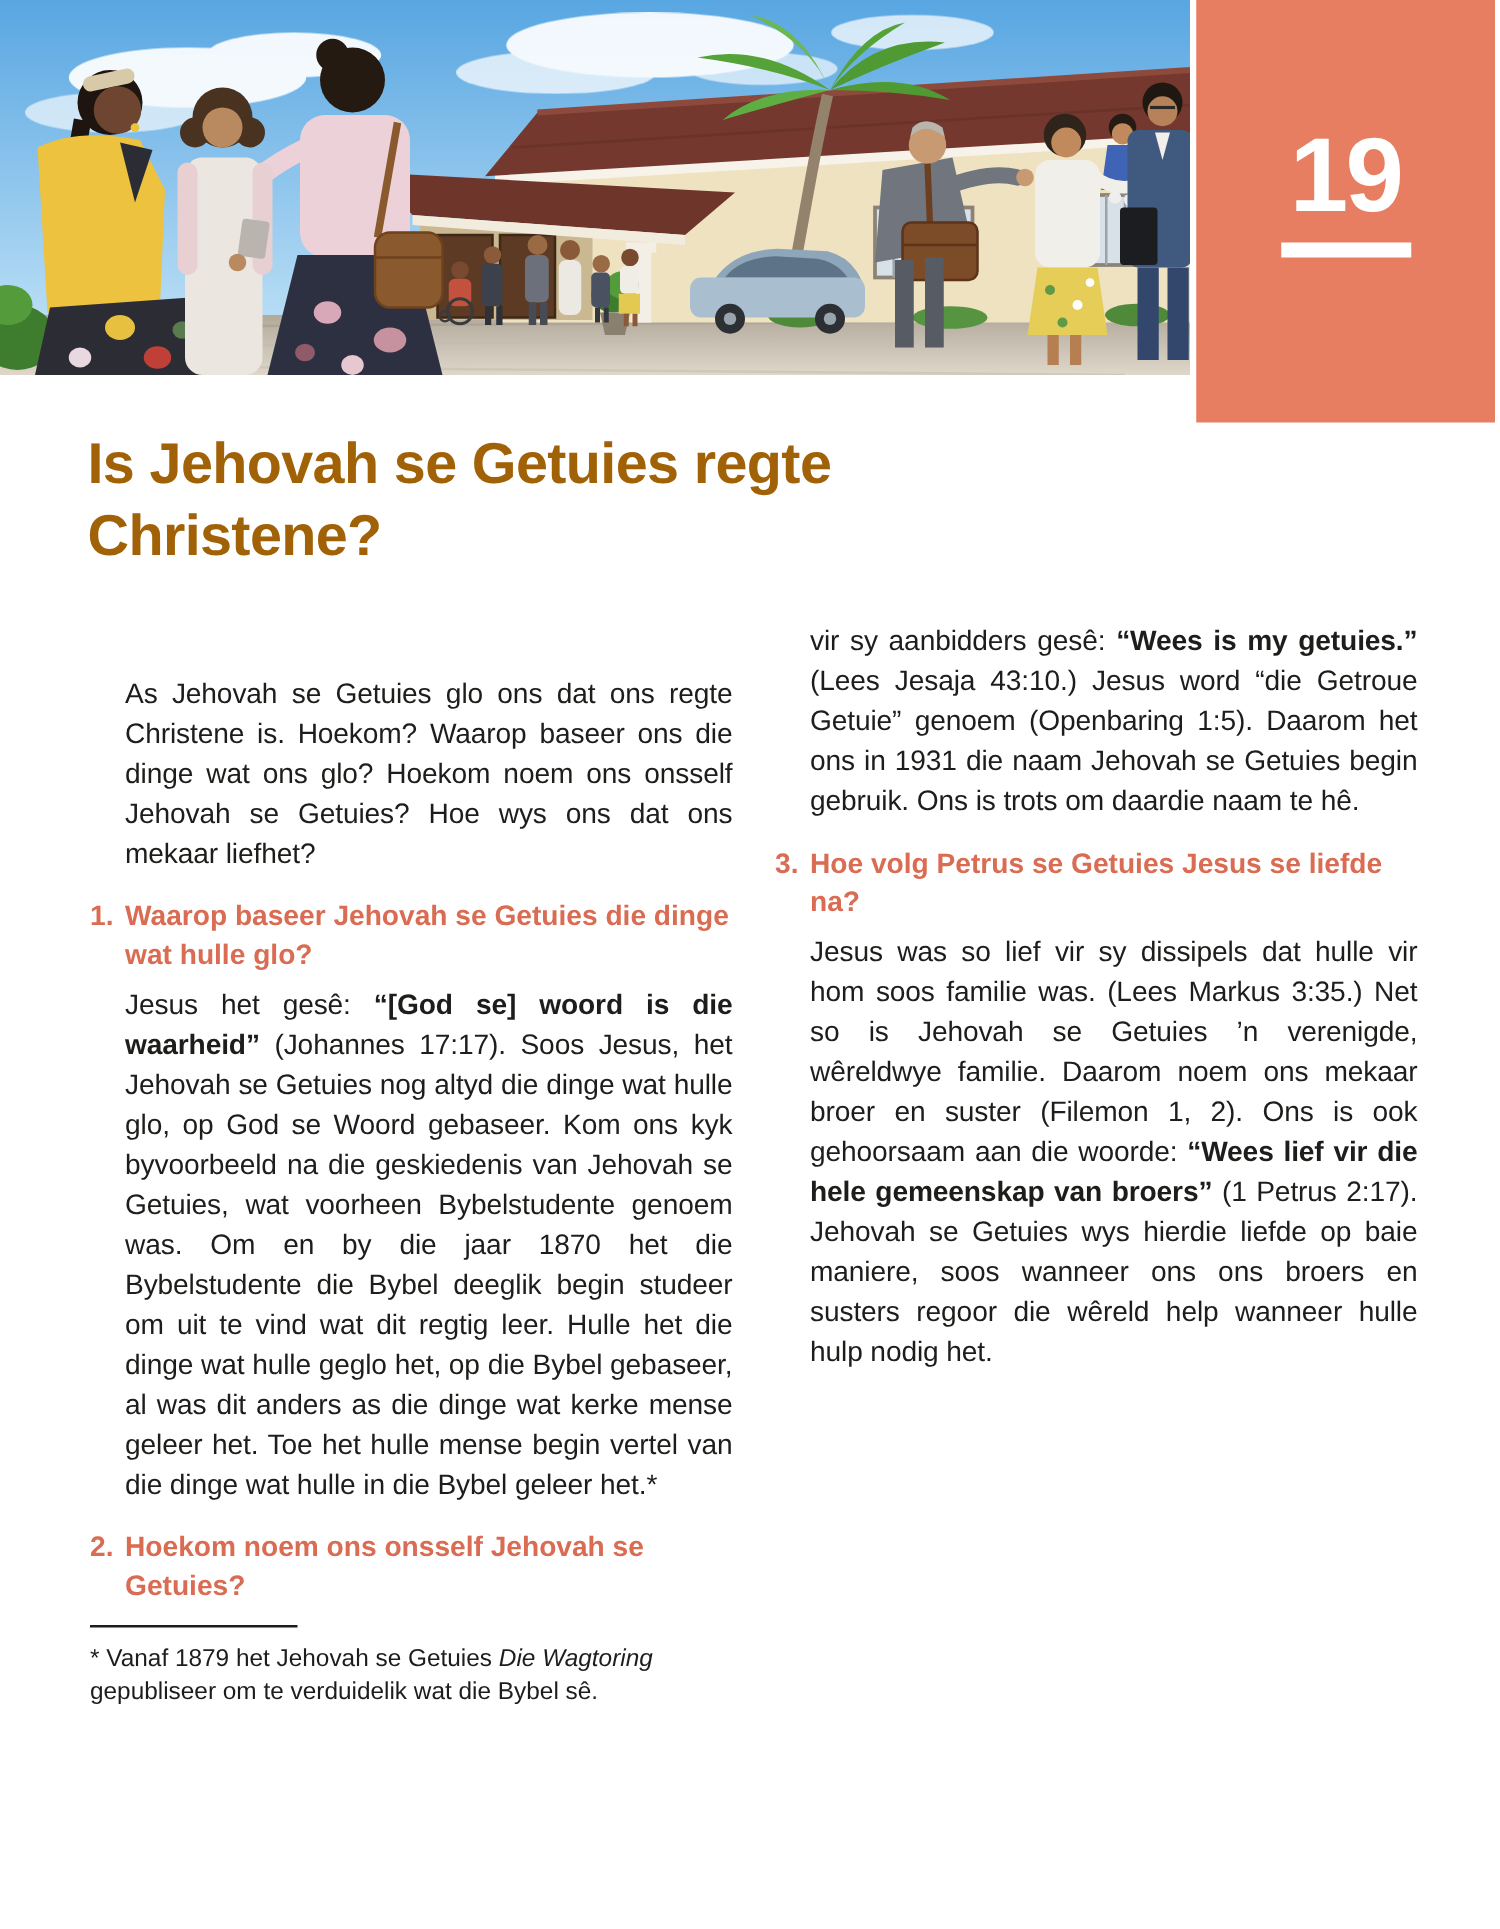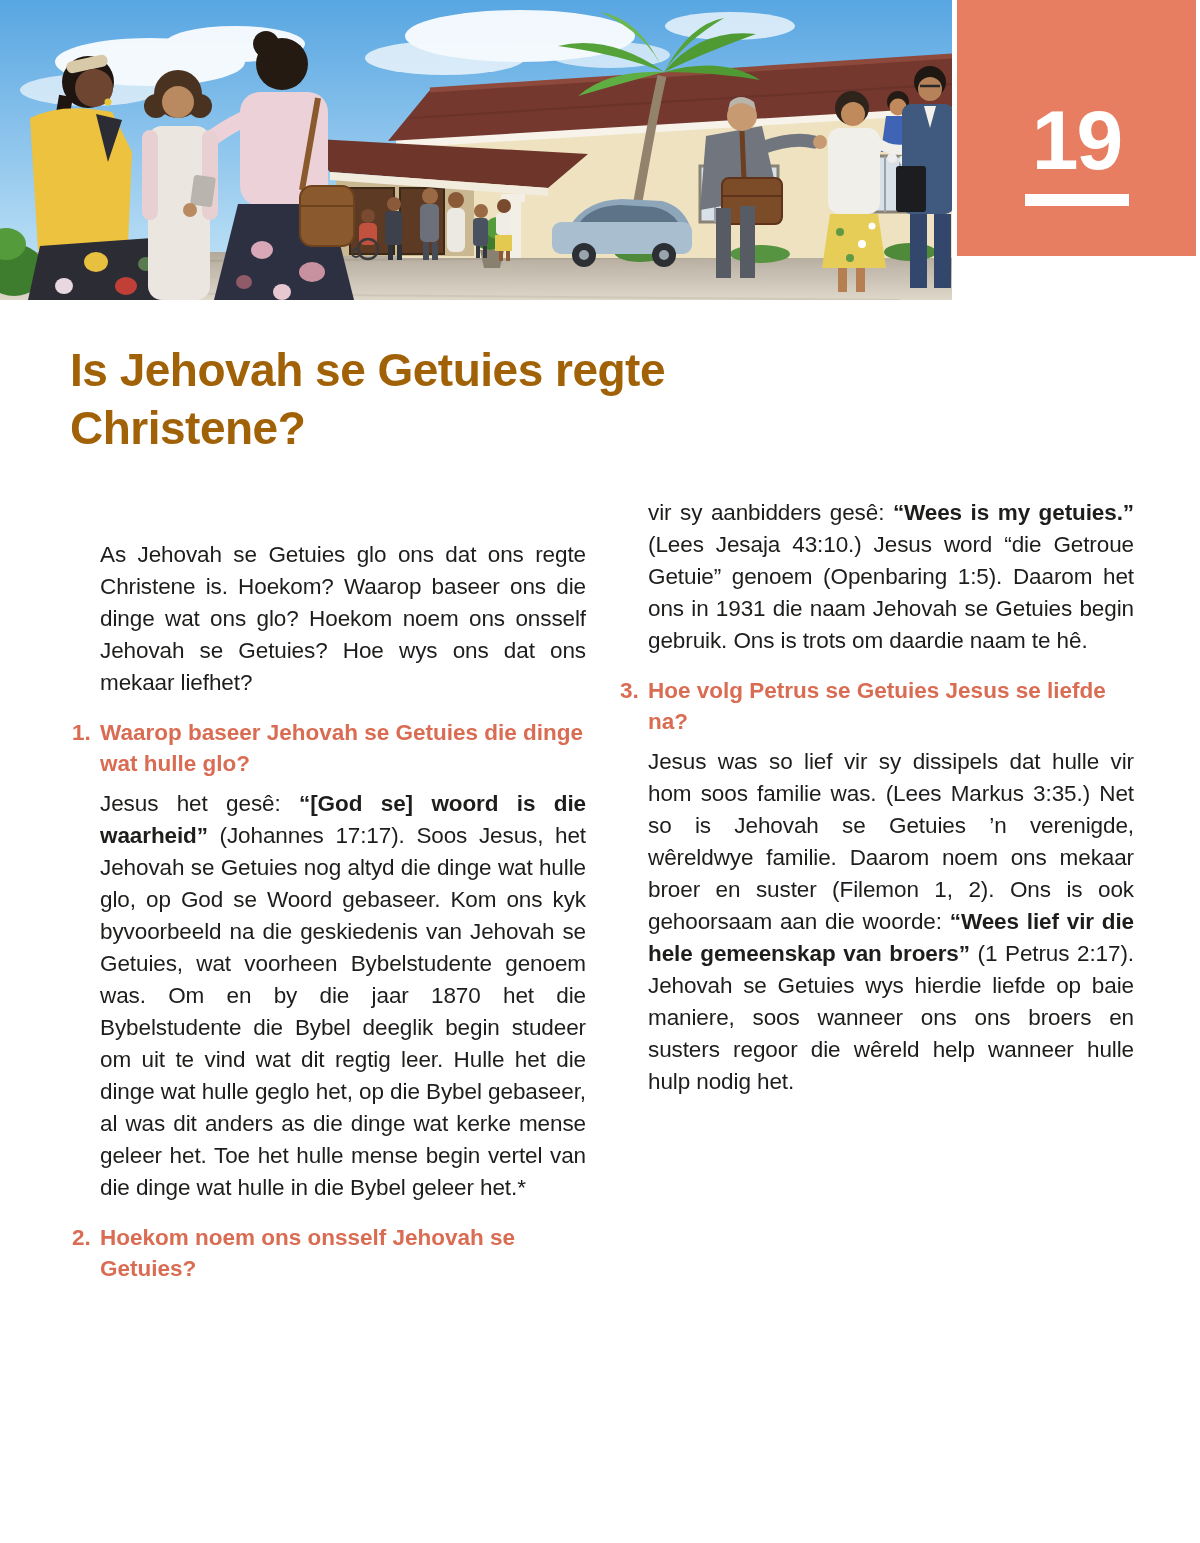--- a/index.html
+++ b/index.html
@@ -2,21 +2,21 @@
 <html lang="af"><head>
 <meta charset="utf-8">
 <style>
   html,body{margin:0;padding:0;background:#ffffff;}
   .page{position:relative;width:1200px;height:1543px;background:#ffffff;overflow:hidden;
         font-family:"Liberation Sans",sans-serif;color:#1d1d1b;}
   
   .photo-wrap{position:absolute;left:0;top:0;width:952px;height:300px;overflow:hidden;}
   .photo-wrap svg{display:block;}
   
-  .badge{position:absolute;left:957px;top:0;width:239px;height:256px;background:#e87e61;
+  .badge{position:absolute;left:957px;top:0;width:239px;height:338px;background:#e87e61;
          text-align:center;}
   .badge-number{margin-top:98px;font-size:84px;line-height:1;font-weight:bold;color:#ffffff;
                 letter-spacing:-2px;}
   .badge-underline{width:104px;height:12px;background:#ffffff;margin:12px auto 0;}
   
   .title{position:absolute;left:70px;top:342px;width:640px;margin:0;
          font-size:46px;line-height:1.25;font-weight:bold;color:#a16207;letter-spacing:-0.5px;}
   
   .col{position:absolute;top:497px;width:514px;}
   .col-left{left:72px;margin-top:42px;}
@@ -243,14 +243,18 @@
   <div class="col col-right">
     <p class="para"><span>vir sy aanbidders gesê: </span><b>“Wees is my getuies.”</b><span> (Lees Jesaja 43:10.) Jesus word “die Getroue Getuie” genoem (Openbaring 1:5). Daarom het ons in 1931 die naam Jehovah se Getuies begin gebruik. Ons is trots om daardie naam te hê.</span></p>
 
     <h2 class="question">
       <span class="qnum">3.</span>
       <span class="qtext">Hoe volg Petrus se Getuies Jesus se liefde na?</span>
     </h2>
     <p class="para"><span>Jesus was so lief vir sy dissipels dat hulle vir hom soos familie was. (Lees Markus 3:35.) Net so is Jehovah se Getuies ’n verenigde, wêreldwye familie. Daarom noem ons mekaar broer en suster (Filemon 1, 2). Ons is ook gehoorsaam aan die woorde: </span><b>“Wees lief vir die hele gemeenskap van broers”</b><span> (1 Petrus 2:17). Jehovah se Getuies wys hierdie liefde op baie maniere, soos wanneer ons ons broers en susters regoor die wêreld help wanneer hulle hulp nodig het.</span></p>
   </div>
 
+  <div class="footnote">
+    <div class="footnote-rule"></div>
+    <p class="footnote-text"><span>* Vanaf 1879 het Jehovah se Getuies </span><i>Die Wagtoring</i><span> gepubliseer om te verduidelik wat die Bybel sê.</span></p>
+  </div>
 
 </div>
 
 </body></html>

